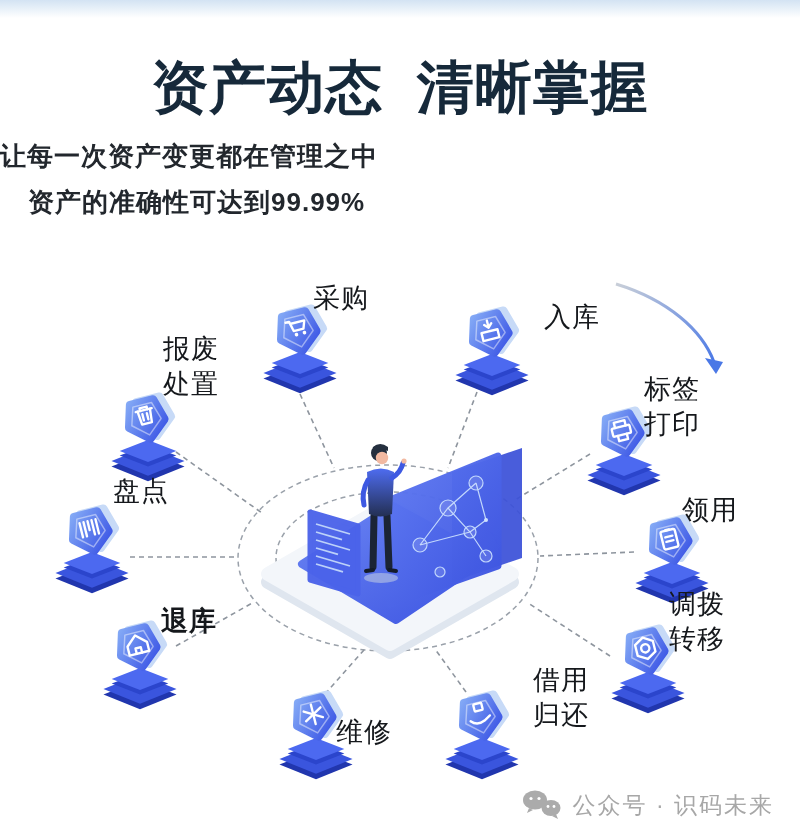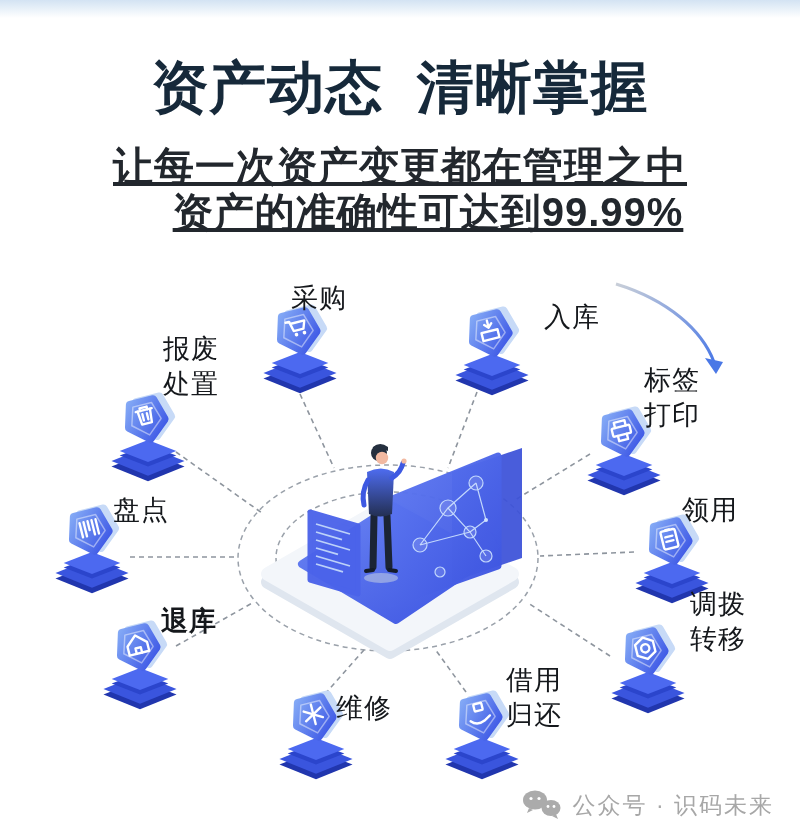--- a/index.html
+++ b/index.html
@@ -11,45 +11,45 @@
   .top-band{
     position:absolute; top:0; left:0; width:800px; height:20px;
     background:linear-gradient(180deg,#d3e3f3 0%, rgba(255,255,255,0) 90%);
   }
   .title{
     position:absolute; top:50px; left:0; width:800px;
     text-align:center; font-size:57px; font-weight:800;
     color:#16293a; letter-spacing:1px; white-space:pre; margin:0;
   }
   .subtitle{
-    position:absolute; left:0; width:800px; text-align:center;
-    font-size:40px; font-weight:600; color:#22272d; letter-spacing:1px; margin:0;text-decoration:underline;
+    position:absolute; left:0; width:800px; text-align:left;
+    font-size:26px; font-weight:600; color:#22272d; letter-spacing:1px; margin:0;
   }
   .subtitle.l1{top:139px;}
   .subtitle.l2{top:185px;padding-left:28px;}
   .canvas{position:absolute; top:0; left:0; pointer-events:none;}
   .node{display:contents;}
   .ic{position:absolute; width:88px; height:95px;}
   .lbl{
     position:absolute; width:110px; text-align:center;
     font-size:27px; font-weight:500; color:#15181c;
     line-height:1.3; white-space:pre-line; letter-spacing:1px;
   }
   .g{stroke:#fff; stroke-width:2.6; fill:none; stroke-linecap:round; stroke-linejoin:round;}
   
-  .caigou-ic{left:256px; top:300px;}   .caigou-lbl{left:264px; top:281px;text-align:center;}
+  .caigou-ic{left:256px; top:300px;}   .caigou-lbl{left:286px; top:281px;text-align:center;}
   .ruku-ic{left:448px; top:302px;}     .ruku-lbl{left:517px; top:300px;}
   .baofei-ic{left:104px; top:388px;}   .baofei-lbl{left:136px; top:332px;}
-  .biaoqian-ic{left:580px; top:402px;} .biaoqian-lbl{left:617px; top:363px;}
-  .pandian-ic{left:48px; top:500px;}   .pandian-lbl{left:86px; top:493px;}
+  .biaoqian-ic{left:580px; top:402px;} .biaoqian-lbl{left:617px; top:372px;}
+  .pandian-ic{left:48px; top:500px;}   .pandian-lbl{left:86px; top:474px;}
   .lingyong-ic{left:628px; top:510px;} .lingyong-lbl{left:655px; top:495px;font-family:Liberation Mono, monospace;}
   .tuiku-ic{left:96px; top:616px;}     .tuiku-lbl{left:134px; top:604px;font-weight:bold;}
-  .diaobo-ic{left:604px; top:620px;}   .diaobo-lbl{left:663px; top:587px;}
-  .weixiu-ic{left:272px; top:686px;}   .weixiu-lbl{left:309px; top:691px;}
-  .jieyong-ic{left:438px; top:686px;}  .jieyong-lbl{left:479px; top:663px;}
+  .diaobo-ic{left:604px; top:620px;}   .diaobo-lbl{left:642px; top:587px;}
+  .weixiu-ic{left:272px; top:686px;}   .weixiu-lbl{left:309px; top:715px;}
+  .jieyong-ic{left:438px; top:686px;}  .jieyong-lbl{left:479px; top:663px;text-align:right;}
   .footer{
     position:absolute; right:26px; bottom:16px;
     display:flex; align-items:center; gap:10px;
     color:#a7a7a7; font-size:23px; letter-spacing:2px;
   }
 </style>
 </head>
 <body>
 
 <div class="stage">

